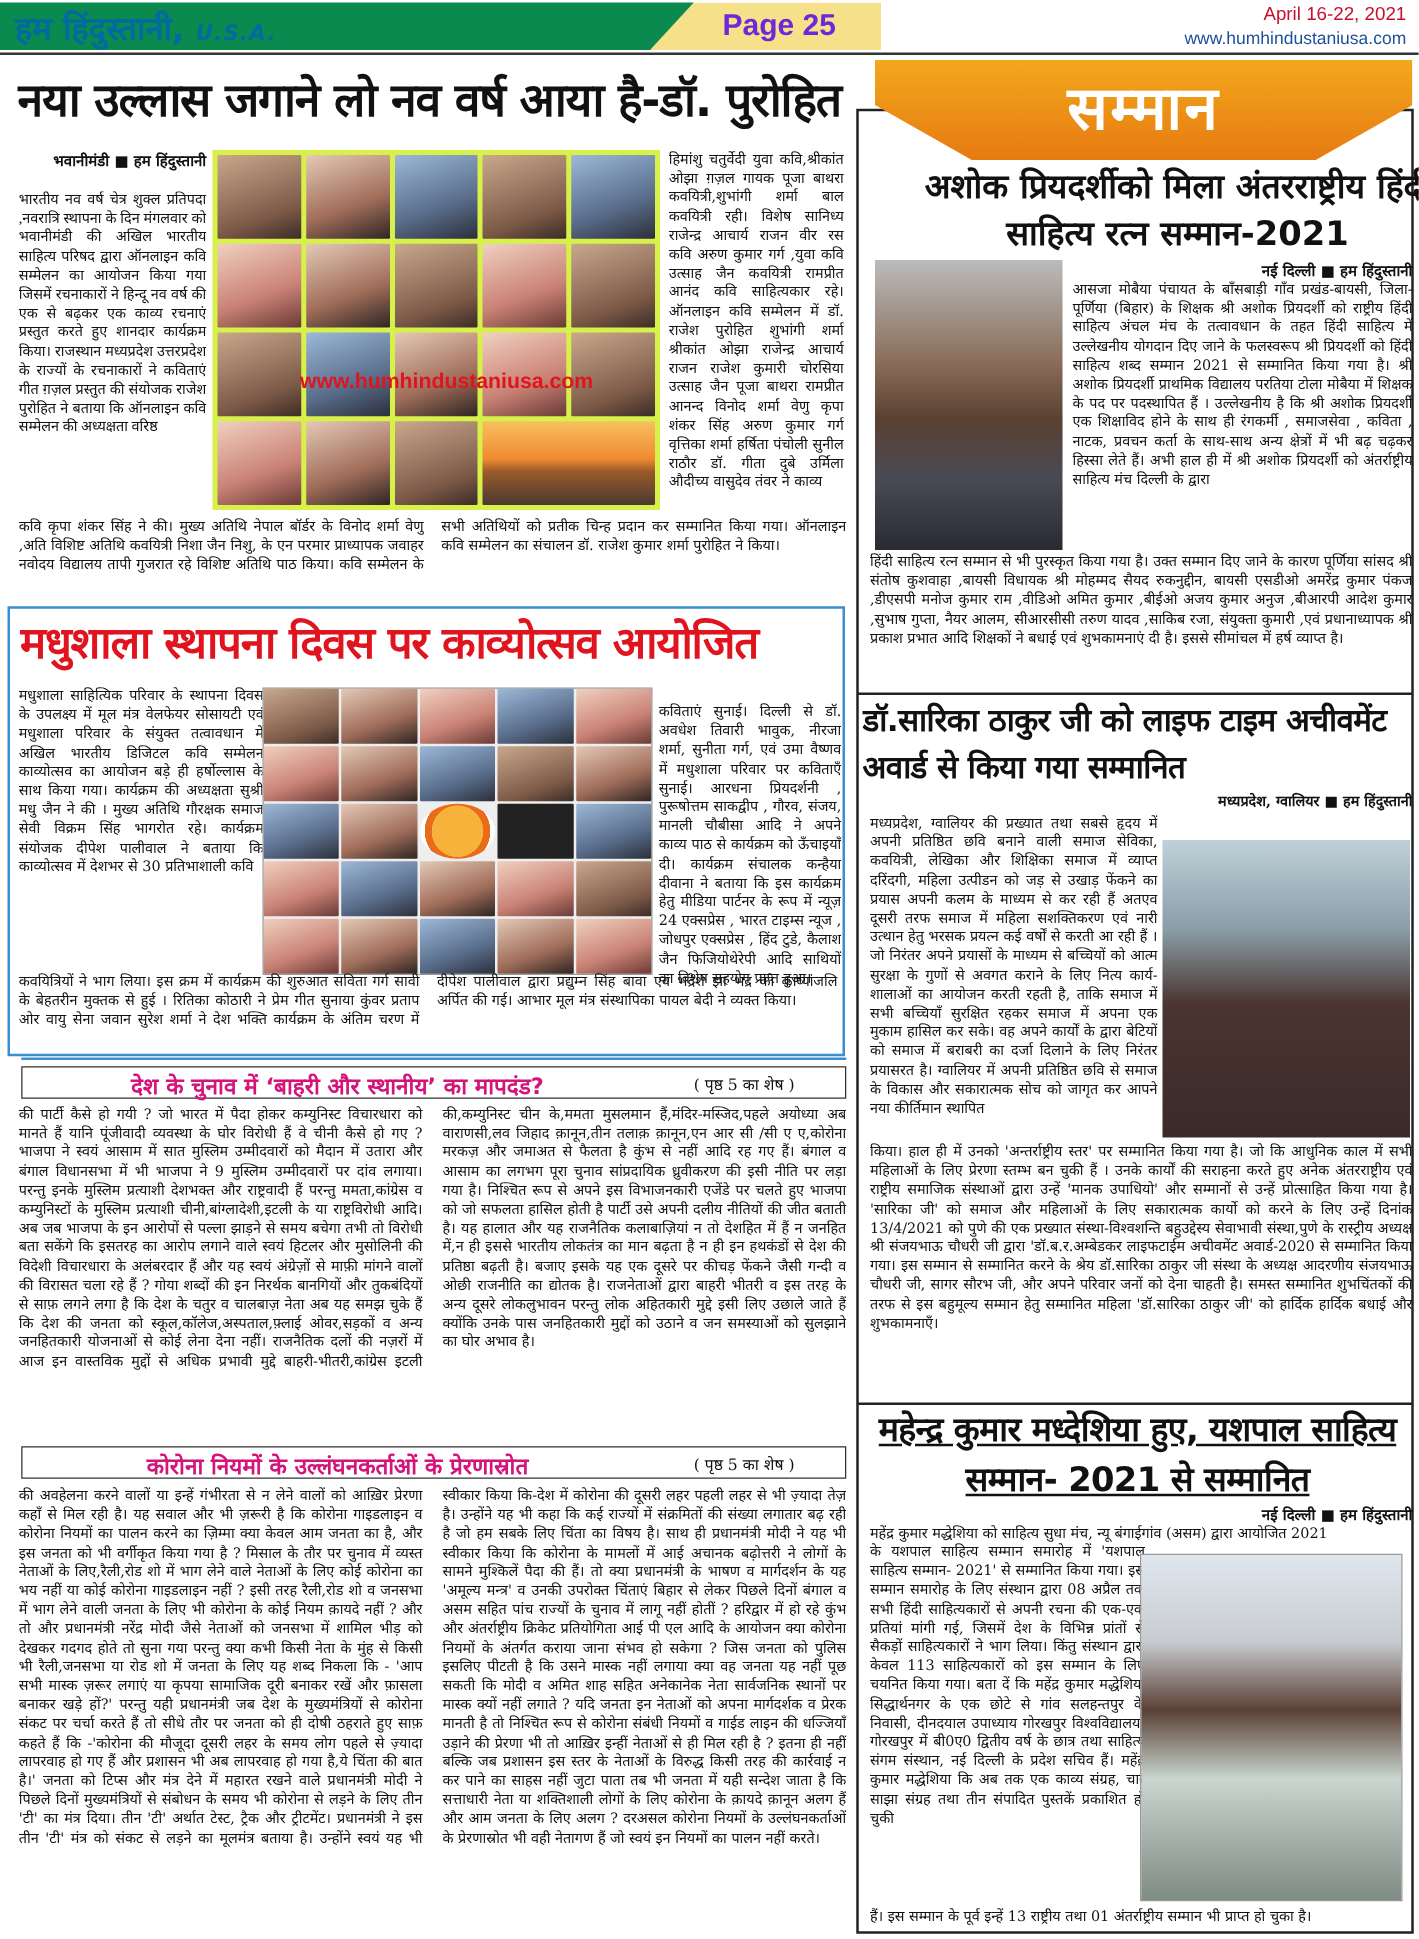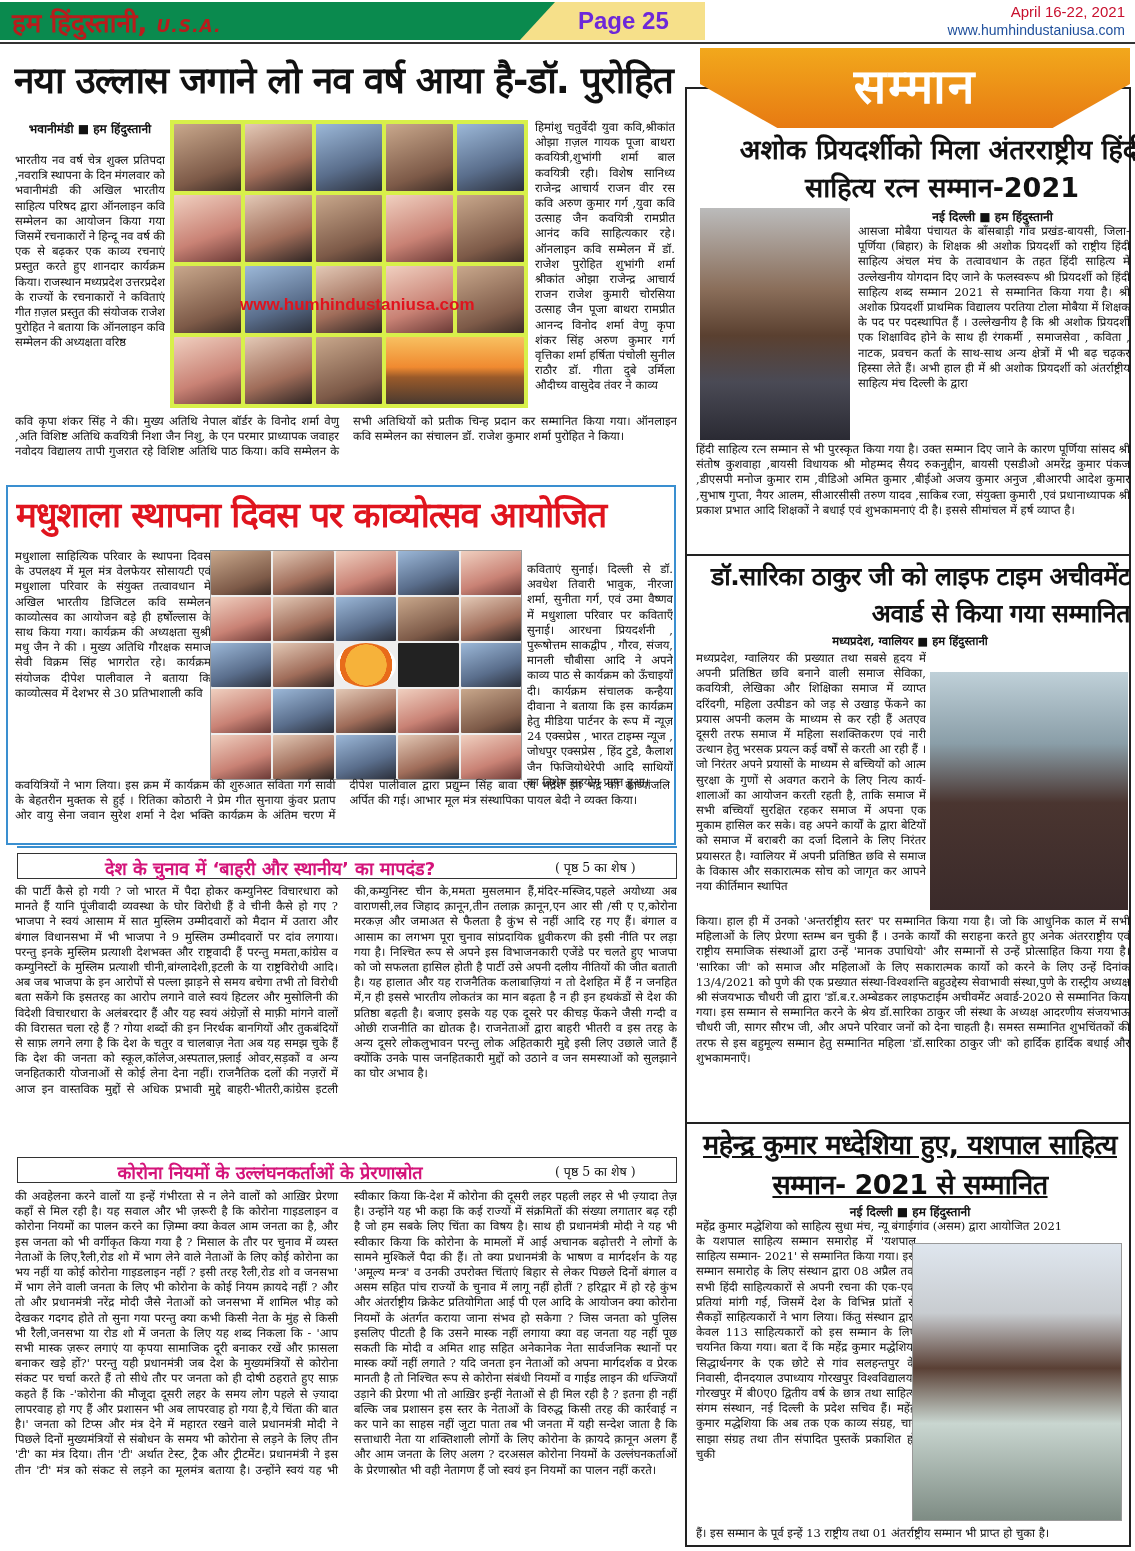--- a/index.html
+++ b/index.html
@@ -5,30 +5,30 @@
   * { box-sizing: border-box; margin: 0; padding: 0; }
   html, body { width: 1135px; height: 1551px; background: #fff; overflow: hidden; }
   body { font-family: "DejaVu Serif", serif; color: #111; position: relative; }
   .abs { position: absolute; }
 
   
   #masthead { left: 0; top: 0; width: 1135px; height: 44px; }
   #mast-green { left: 0; top: 2px; width: 555px; height: 38px; background: #0a8a4e; }
   #mast-yellow { left: 520px; top: 2px; width: 185px; height: 38px; background: #f6e08a;
      clip-path: polygon(35px 0, 100% 0, 100% 100%, 0 100%); }
-  #mast-title { left: 12px; top: 4px; font: bold 26px "DejaVu Sans", sans-serif; color: #b91c1c; }
+  #mast-title { left: 12px; top: 4px; font: bold 26px "DejaVu Sans", sans-serif; color: #0369a1; }
   #mast-title .usa { font-style: italic; font-size: 17px; letter-spacing: 1px; }
   #mast-page { left: 578px; top: 7px; font: bold 24px "Liberation Sans", sans-serif; color: #6d28d9; }
   #mast-date { right: 10px; top: 3px; font: 15px "Liberation Sans", sans-serif; color: #c8102e; text-align: right; margin-left: 48px; }
   #mast-url { right: 10px; top: 22px; font: 14px "Liberation Sans", sans-serif; color: #1e4f9c; text-align: right; }
   #mast-rule { left: 0; top: 42px; width: 1135px; height: 2px; background: #333; }
 
   .headline { font-family: "DejaVu Sans", sans-serif; font-weight: bold; white-space: nowrap; overflow: hidden; }
   .body-text { font-size: 11.5px; line-height: 15.2px; text-align: justify; overflow: hidden; }
-  .dateline { font: bold 12px "DejaVu Serif", serif; text-align: center; }
+  .dateline { font: bold 12px "DejaVu Serif", serif; text-align: right; }
 
   
   #s1-headline { left: 14px; top: 52px; width: 665px; font-size: 37px; line-height: 58px; color: #111; letter-spacing: -1px; }
   #s1-dateline { left: 15px; top: 121px; width: 150px; line-height: 16px; }
   #s1-col1 { left: 15px; top: 153px; width: 150px; height: 260px; font-family: Liberation Serif, serif; }
   #s1-photos { left: 170px; top: 120px; width: 358px; height: 288px; background: #d8f04a; padding: 4px; }
   #s1-col3 { left: 535px; top: 120px; width: 140px; height: 295px; }
   #s1-bottom { left: 15px; top: 414px; width: 662px; height: 62px; column-count: 2; column-gap: 14px; }
 
   .photo-grid { display: grid; gap: 4px; width: 100%; height: 100%; }
@@ -67,21 +67,21 @@
   #r-banner { left: 700px; top: 48px; width: 430px; height: 80px;
      background: linear-gradient(180deg, #f2a81c, #e77a12);
      clip-path: polygon(0 0, 100% 0, 100% 45%, 82% 100%, 18% 100%, 0 45%); }
   #r-banner-text { left: 700px; top: 52px; width: 430px; text-align: center; font: bold 48px "DejaVu Sans", sans-serif; color: #fff; letter-spacing: 2px; }
   #r1-headline { left: 722px; top: 131px; width: 440px; text-align: center; font-size: 27px; line-height: 38px; white-space: normal; }
   #r1-photo { left: 700px; top: 208px; width: 150px; height: 232px; background: linear-gradient(180deg, #bbb 0, #8a6e5a 35%, #5a4030 55%, #4a4a55 75%, #2a2a33); }
   #r1-dateline { left: 855px; top: 208px; width: 275px; }
   #r1-col { left: 858px; top: 224px; width: 272px; height: 218px; }
   #r1-wide { left: 696px; top: 442px; width: 434px; height: 108px; }
   #r2-divider { left: 686px; top: 554px; width: 444px; height: 1.5px; background: #222; }
-  #r2-headline { left: 690px; top: 558px; width: 440px; text-align: right; font-size: 25px; line-height: 37px; white-space: normal; letter-spacing: -0.5px; }
+  #r2-headline { left: 690px; top: 558px; width: 440px; text-align: left; font-size: 25px; line-height: 37px; white-space: normal; letter-spacing: -0.5px; }
   #r2-dateline { left: 690px; top: 633px; width: 440px; font-size: 11.5px; }
   #r2-col { left: 696px; top: 651px; width: 230px; height: 263px; }
   #r2-photo { left: 930px; top: 672px; width: 198px; height: 238px; background: linear-gradient(180deg, #bfd0d8 0, #8a9ea8 30%, #4a3530 55%, #3a2a2a 100%); }
   #r2-wide { left: 696px; top: 914px; width: 434px; height: 205px; }
   #r3-divider { left: 686px; top: 1122px; width: 444px; height: 1.5px; background: #222; }
   #r3-headline { left: 690px; top: 1125px; width: 440px; text-align: center; font-size: 27px; line-height: 40px; white-space: normal; letter-spacing: -0.5px; text-decoration: underline; }
   #r3-dateline { left: 690px; top: 1203px; width: 440px; }
   #r3-intro { left: 696px; top: 1219px; width: 434px; height: 16px; }
   #r3-col { left: 696px; top: 1234px; width: 220px; height: 300px; }
   #r3-photo { left: 912px; top: 1243px; width: 210px; height: 278px; background: linear-gradient(180deg, #dfe6ee 0, #c8ccd0 25%, #5a4035 45%, #c9d6d0 65%, #7e8c84 100%); border: 1px solid #999; }

